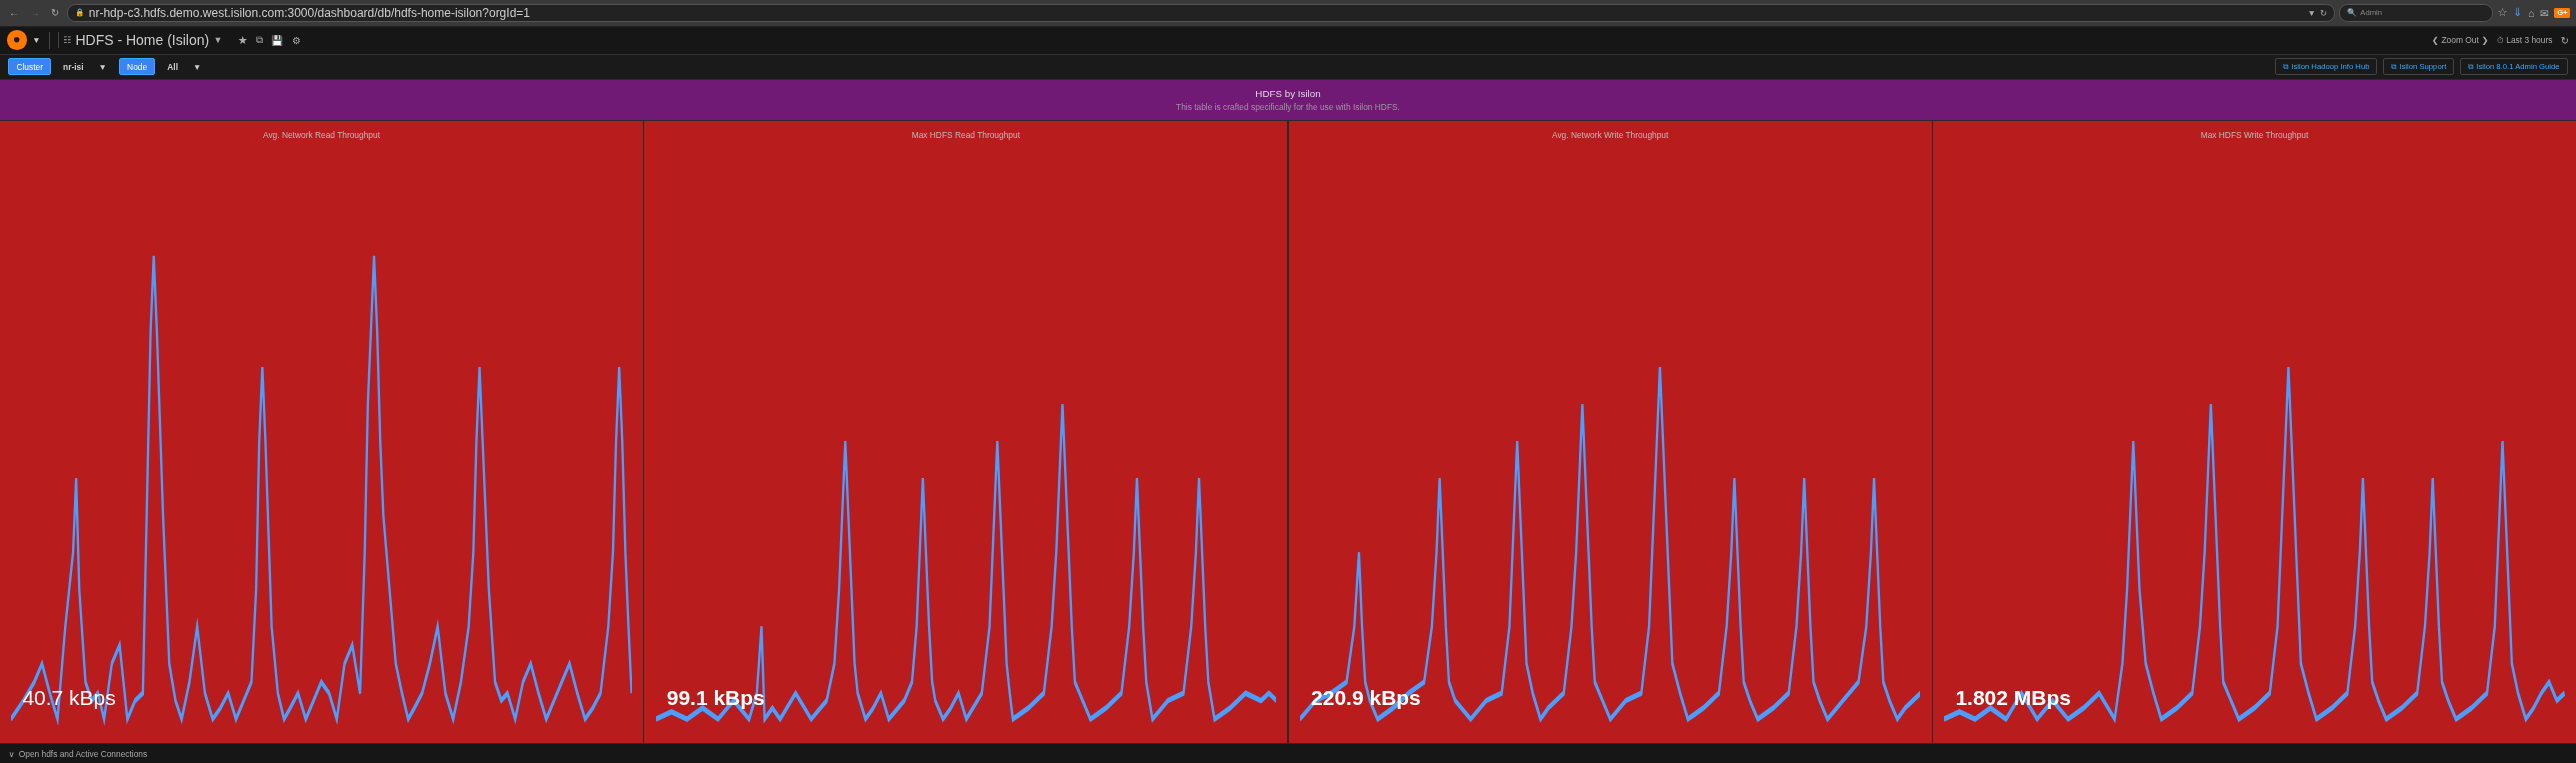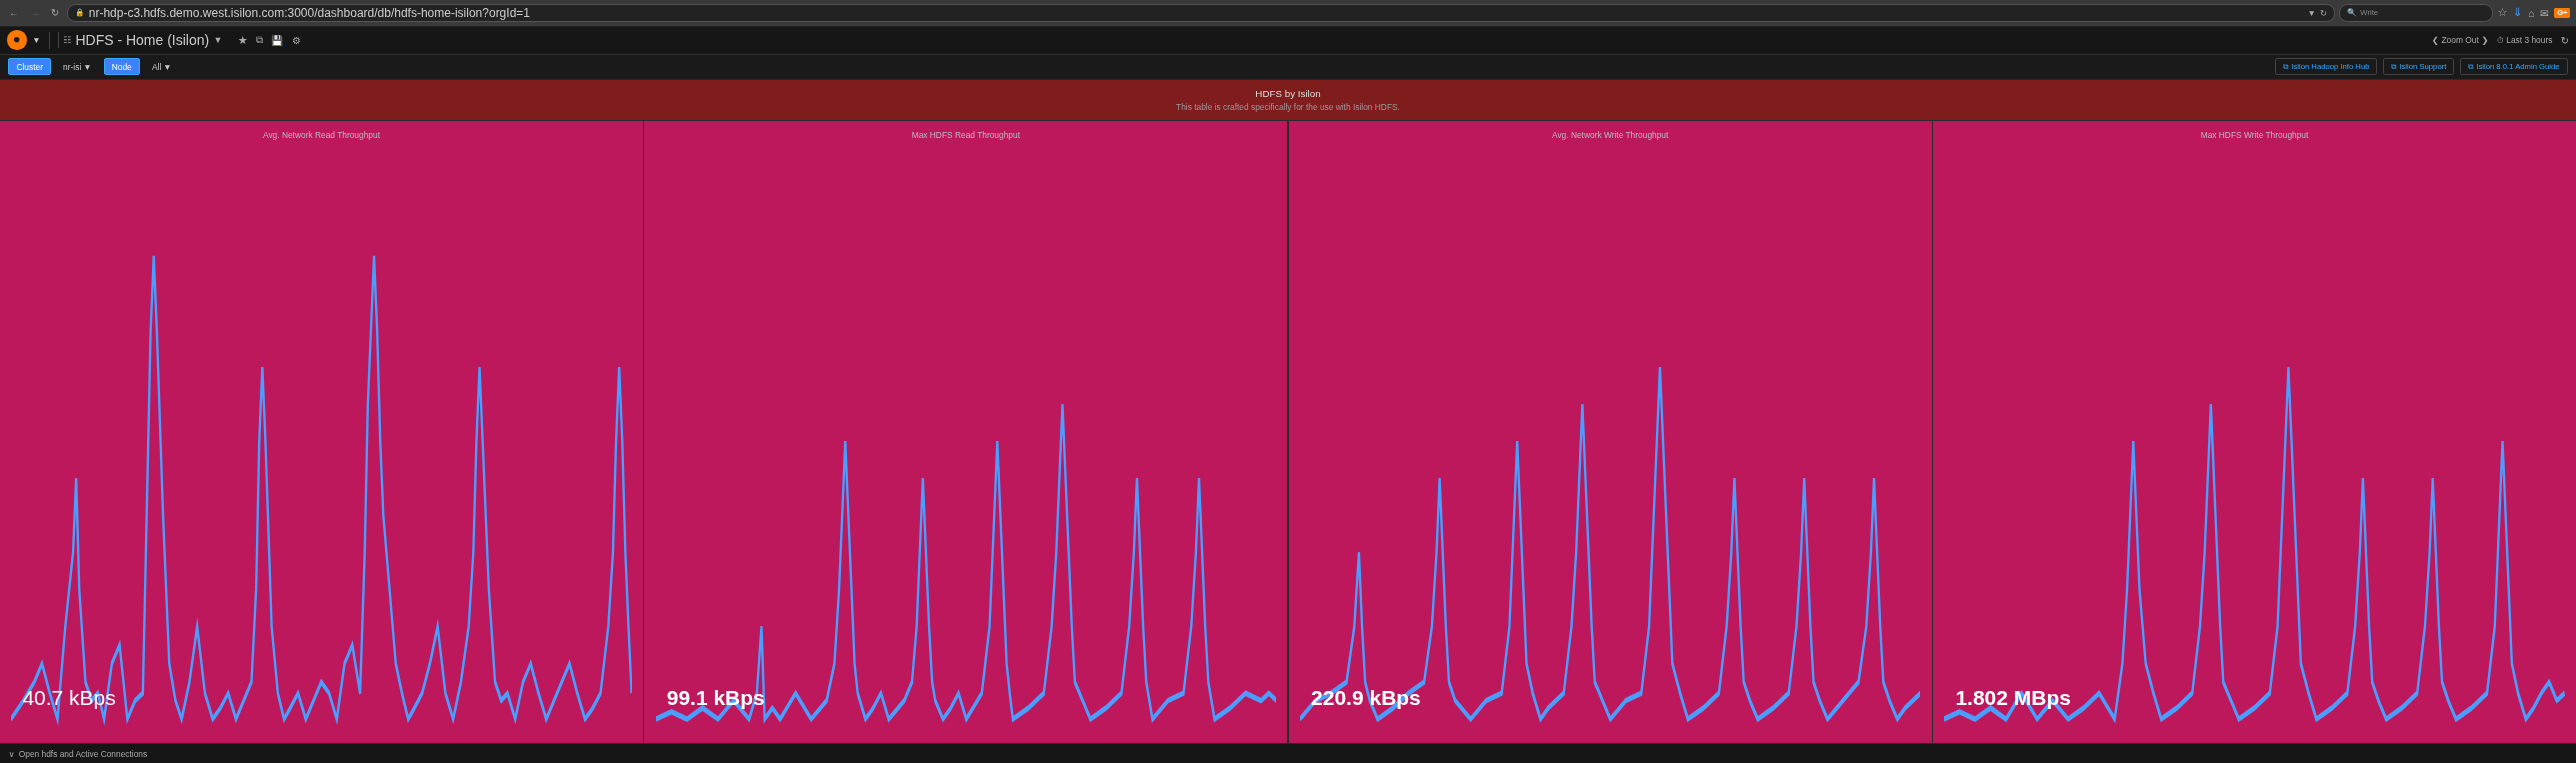--- a/index.html
+++ b/index.html
@@ -121,57 +121,57 @@
       color: #ccc;
       font-size: 8.4px;
       cursor: pointer;
     }
     .tab-btn.active {
       background: #3b82f6;
       color: #fff;
       border-color: #33aaff;
     }
     .tab-btn.dropdown {
-      display: flex; align-items: center; gap: 2px;
+      display: flex; align-items: center; gap: 15px; font-weight: bold;
     }
     .sub-toolbar-right {
       margin-left: auto;
       display: flex; align-items: center; gap: 5.6px;
     }
     .ext-link-btn {
       display: flex; align-items: center; gap: 2.8px;
       padding: 2.8px 7px;
       background: none;
       border: 0.7px solid #444;
       border-radius: 2.1px;
       color: #33aaff;
       font-size: 7.7px;
       cursor: pointer;
     }
 
     
     .description-panel {
-      background: #7f1d1d;
+      background: #701a75;
       text-align: center;
       padding: 8.4px 14px;
       border-bottom: 0.7px solid #2a2a2a;
     }
     .description-panel h3 { color: #ddd; font-size: 9.8px; font-weight: 500; margin-bottom: 2.8px; }
     .description-panel p { color: #999; font-size: 8.4px; }
 
     
     .metrics-grid {
       display: grid;
       grid-template-columns: 1fr 1fr 1fr 1fr;
       gap: 1.4px;
       background: #2a2a2a;
       flex: 1;
     }
     .metric-panel {
-      background: #be185d;
+      background: #b91c1c;
       padding: 8.4px 11.2px 5.6px;
       display: flex;
       flex-direction: column;
       min-height: 154px;
       position: relative;
     }
     .metric-title {
       color: #bbb;
       font-size: 8.4px;
       text-align: center;
@@ -218,21 +218,21 @@
     <button class="nav-btn" style="opacity:0.4">→</button>
     <button class="nav-btn">↻</button>
     <div class="address-bar">
       <span style="color:#aaa; font-size:7.7px">🔒</span>
       <span class="url-text">nr-hdp-c3.hdfs.demo.west.isilon.com:3000/dashboard/db/hdfs-home-isilon?orgId=1</span>
       <span style="color:#aaa">▼</span>
       <span style="color:#aaa">↻</span>
     </div>
     <div class="search-bar">
       <span style="color:#aaa">🔍</span>
-      <span style="color:#888">Write</span>
+      <span style="color:#888">Admin</span>
     </div>
     <div class="browser-icons">
       <span style="color:#aaa; font-size:11.2px">☆</span>
       <span style="color:#4a9eff; font-size:11.2px">⇓</span>
       <span style="color:#aaa; font-size:10.5px">⌂</span>
       <span style="color:#aaa; font-size:10.5px">✉</span>
       <span style="background:#ff7800; color:#fff; padding:0.7px 2.8px; border-radius:1.4px; font-size:7.7px; font-weight:bold">G+</span>
     </div>
   </div>
 </div>

